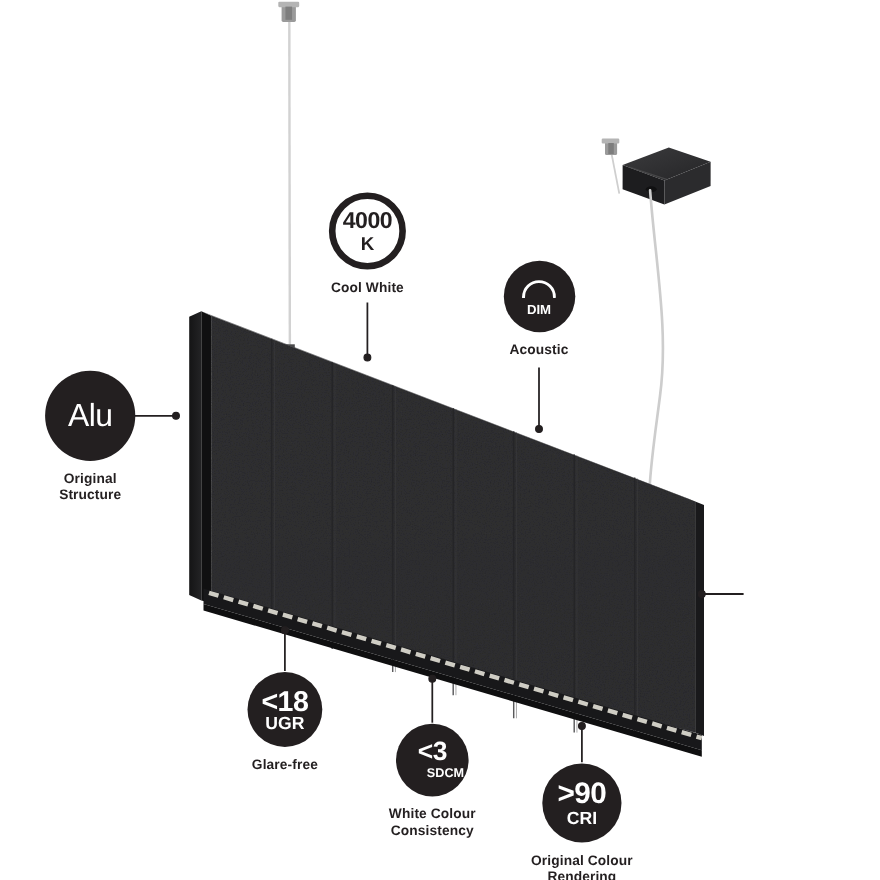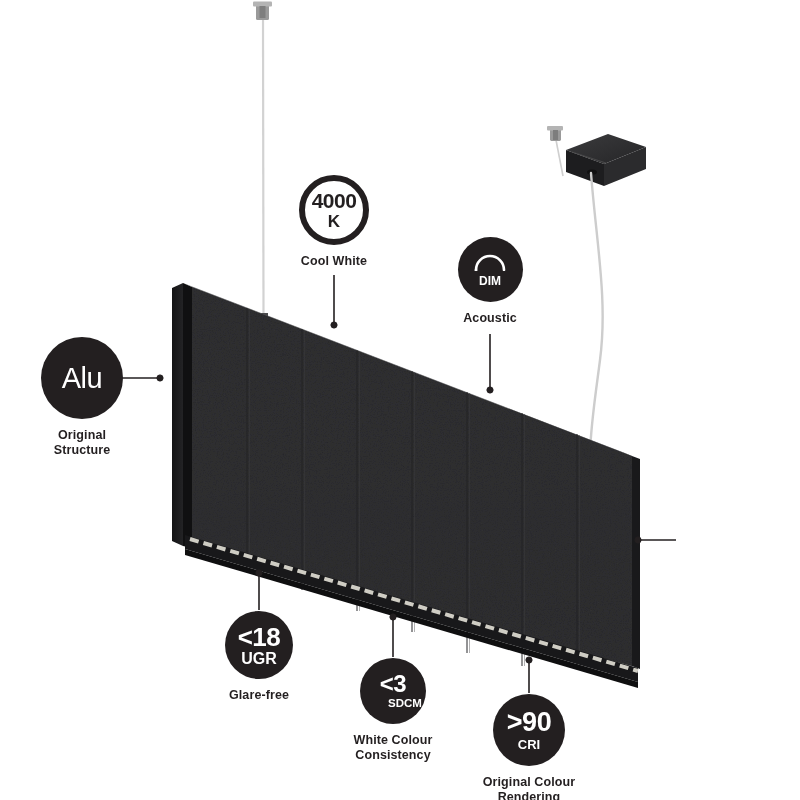--- a/index.html
+++ b/index.html
@@ -89,21 +89,21 @@
   #callout-glare-free  .badge { width: 68px;  height: 68px; }
   #callout-glare-free  .big   { font-size: 26px; }
   #callout-glare-free  .small { font-size: 16px; margin-top: 1px; }
 
   #callout-sdcm        .badge { width: 66px;  height: 66px; }
   #callout-sdcm        .big   { font-size: 24px; }
   #callout-sdcm        .small { font-size: 11.5px; margin-top: 2px; margin-left: 24px; }
 
   #callout-cri         .badge { width: 72px;  height: 72px; }
   #callout-cri         .big   { font-size: 27px; }
-  #callout-cri         .small { font-size: 13px; margin-top: 2px; }
+  #callout-cri         .small { font-size: 16px; margin-top: 2px; }
 
   .icon-svg { display: block; }
 </style>
 </head>
 <body>
 
 <div id="stage">
 
   <svg class="scene" viewBox="0 0 800 800">
     <defs>

